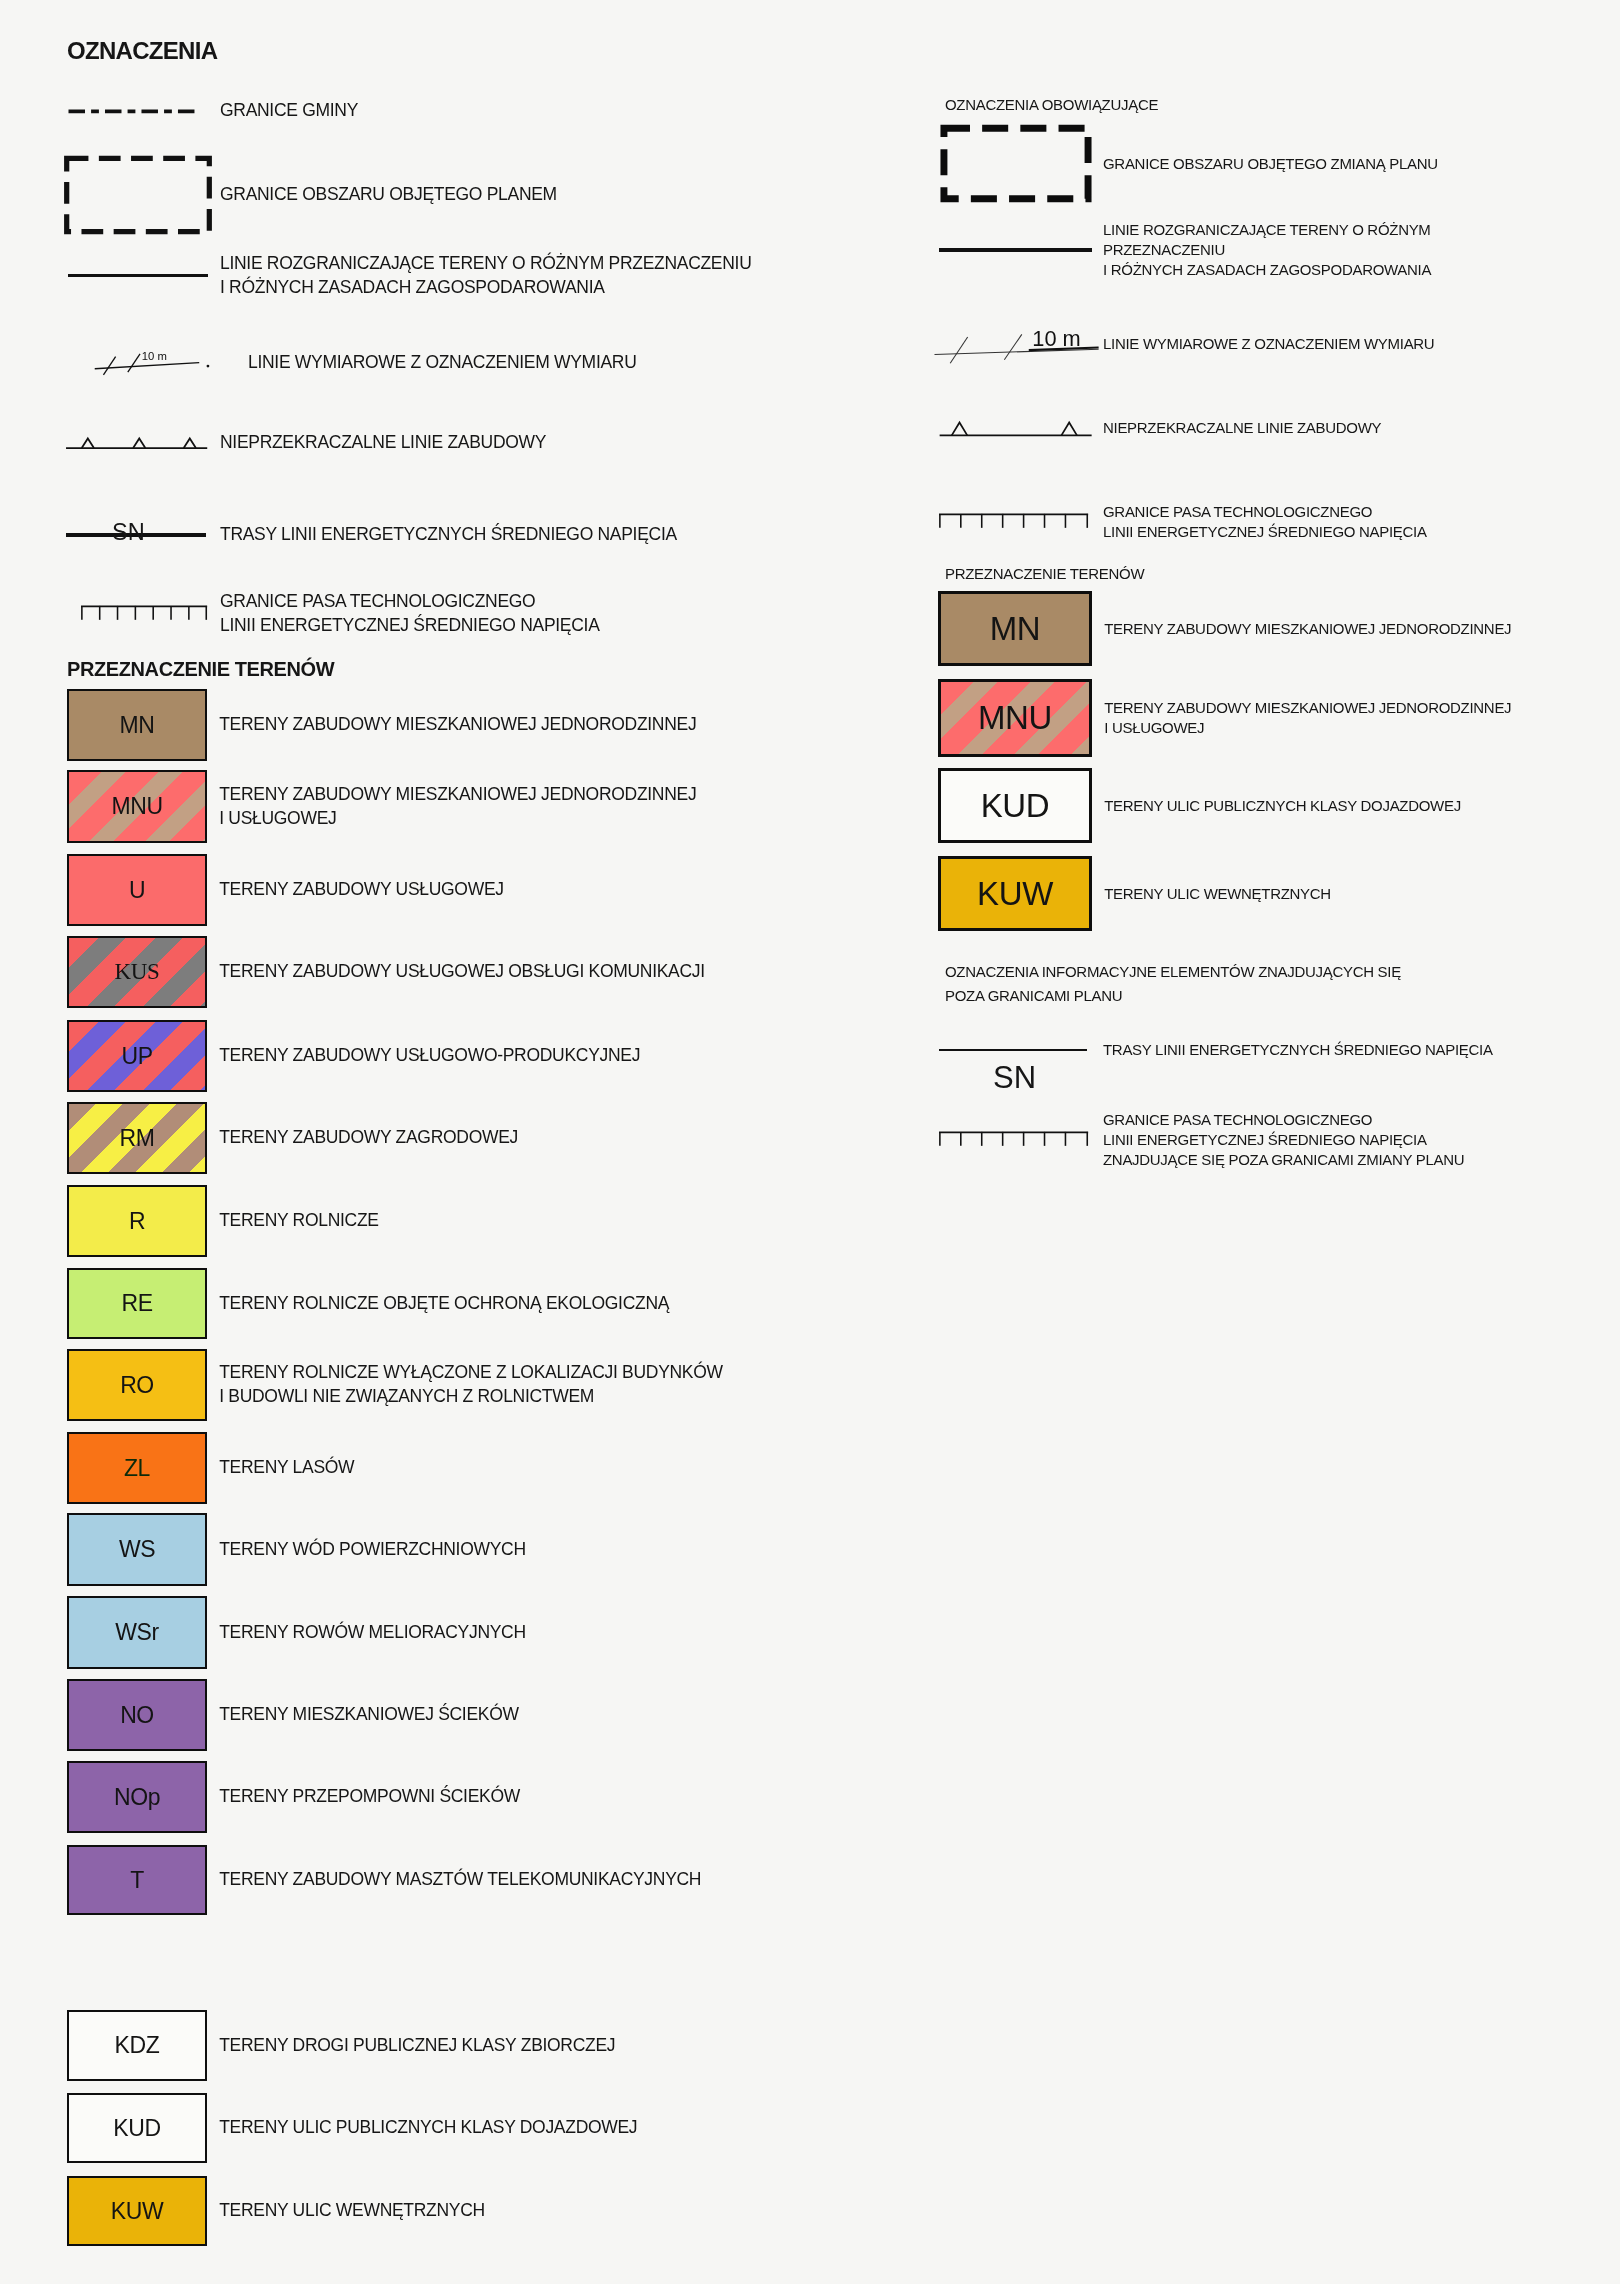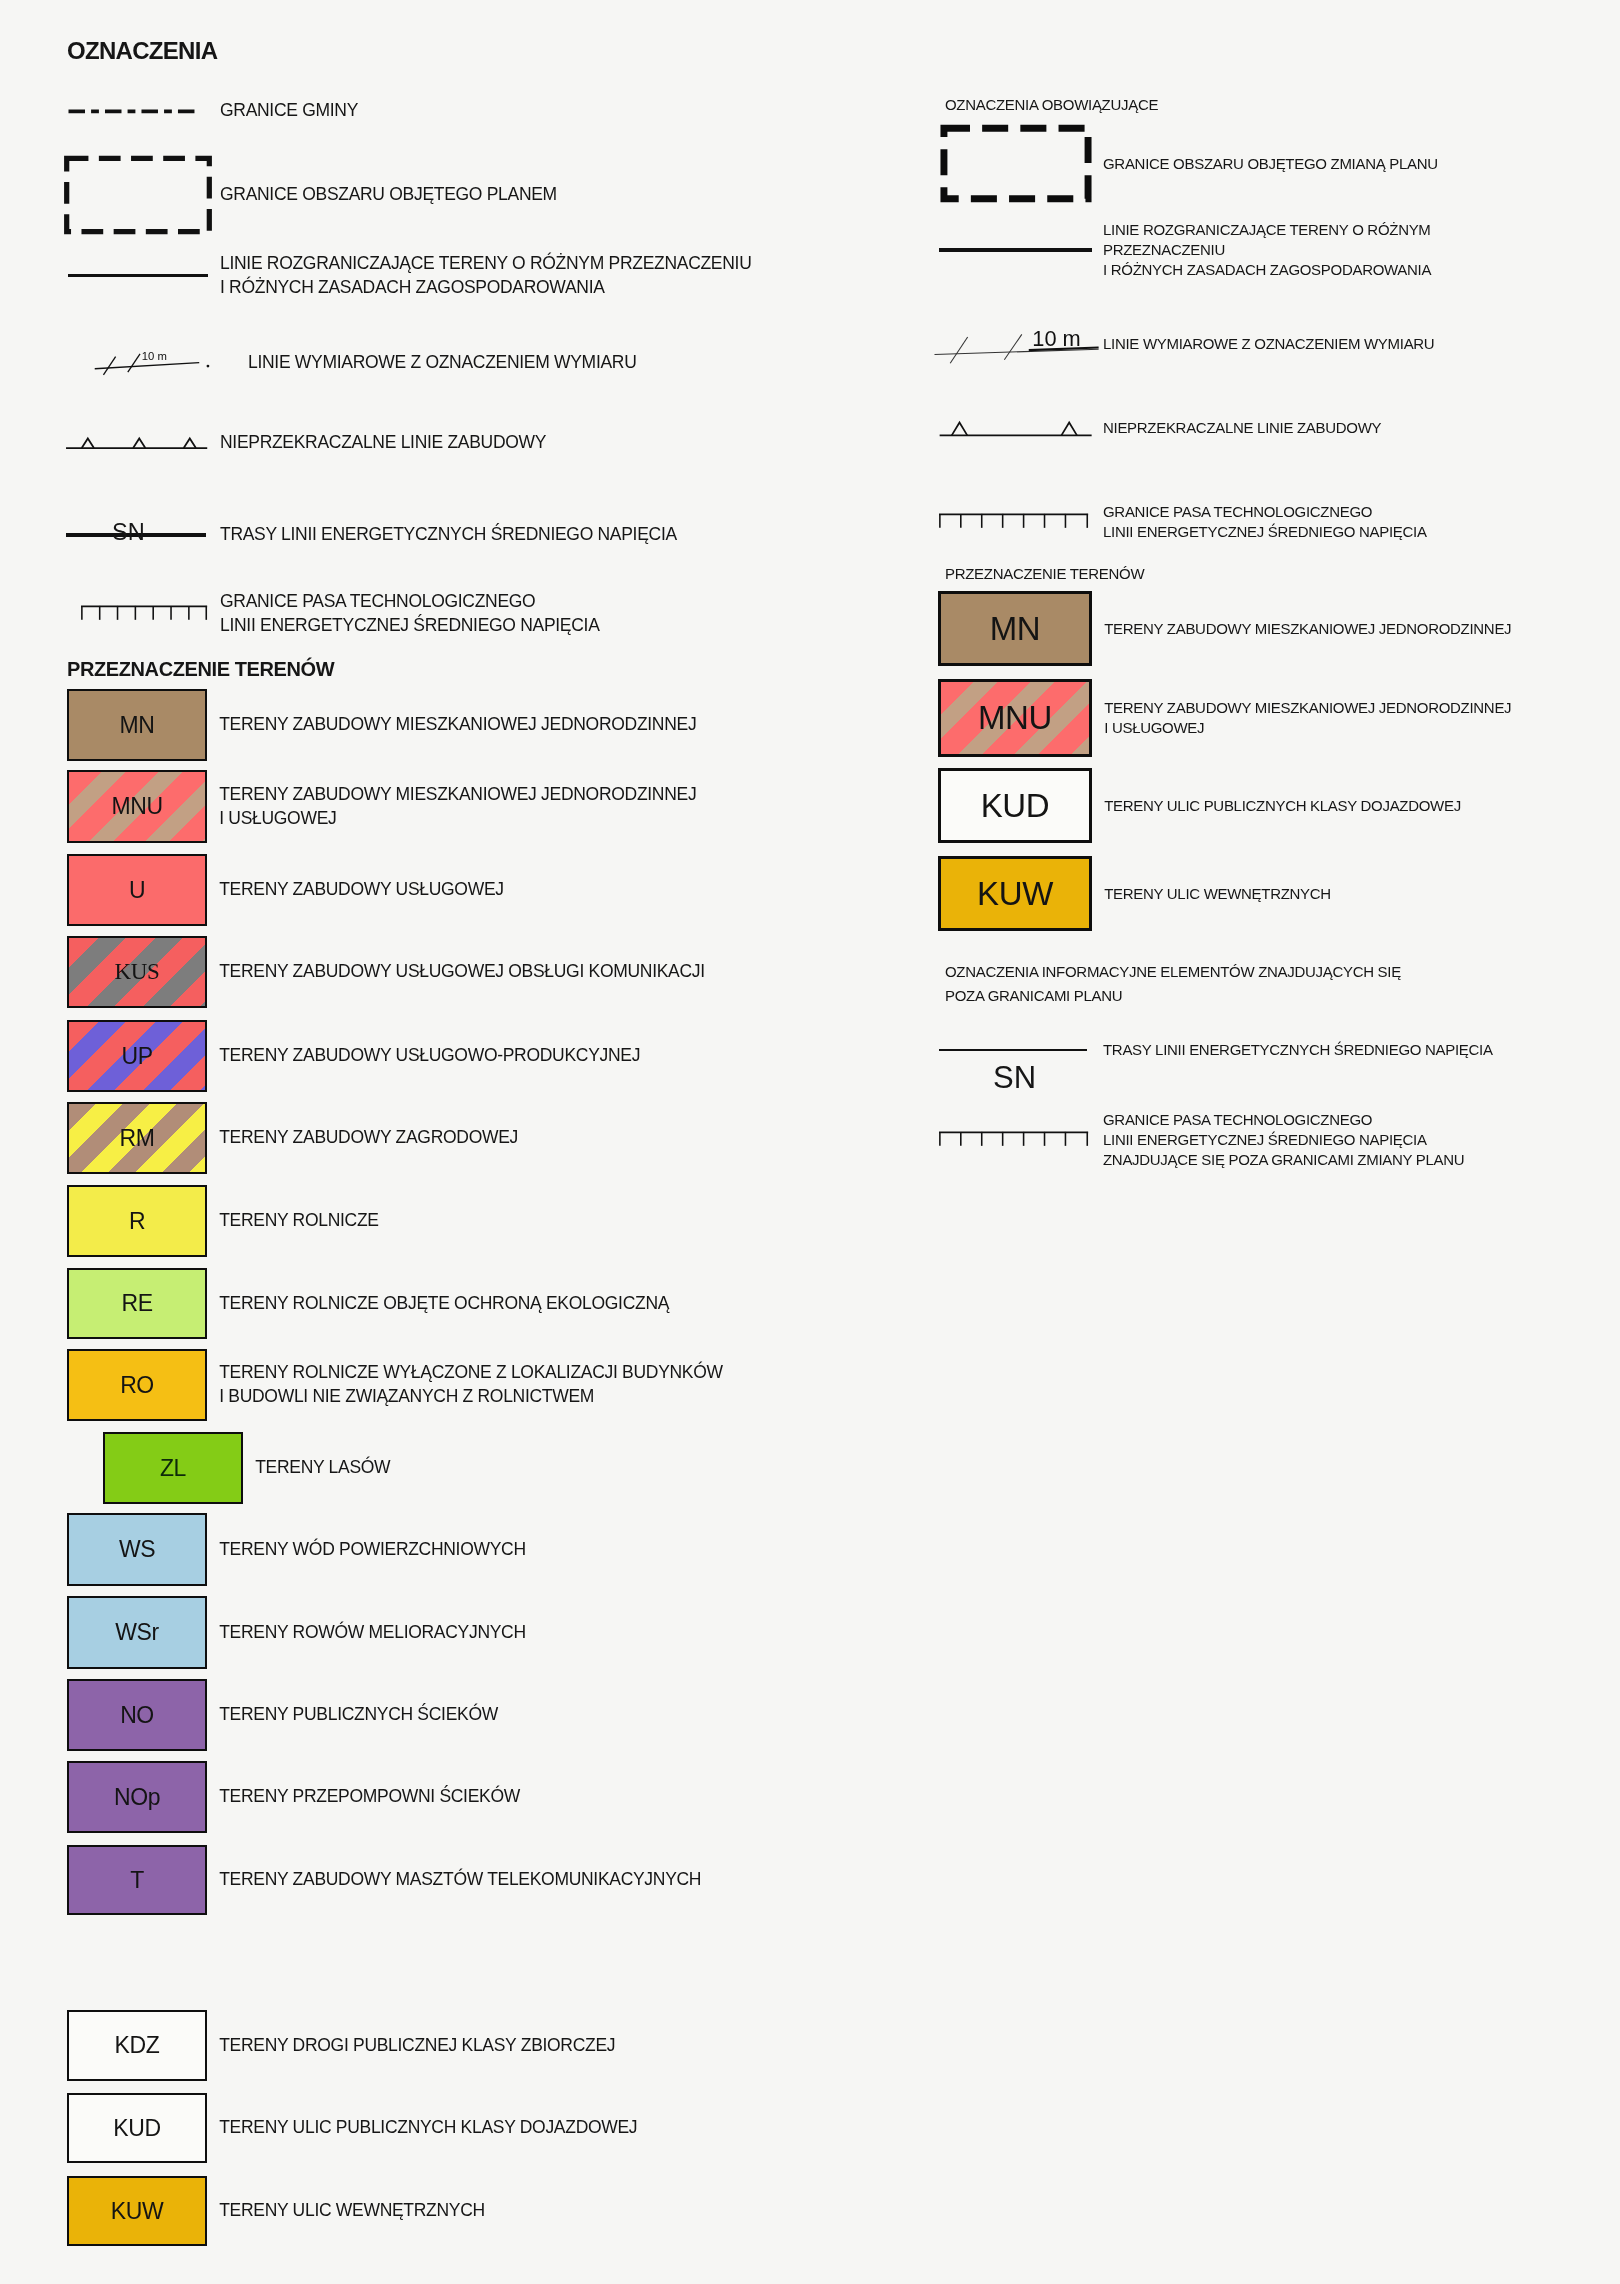--- a/index.html
+++ b/index.html
@@ -23,21 +23,21 @@
   
   .c-mn {background:#a98a66;}
   .c-mnu{background:repeating-linear-gradient(135deg,#fd6c6c 0 23px,#c2a084 23px 40px);}
   .c-u  {background:#fb6b6b;}
   .c-kus{background:repeating-linear-gradient(135deg,#f55f5f 0 21px,#7d7d7d 21px 40px);font-family:Liberation Serif, serif;}
   .c-up {background:repeating-linear-gradient(135deg,#f55f5f 0 21px,#6e60d8 21px 40px);}
   .c-rm {background:repeating-linear-gradient(135deg,#b18d78 0 19px,#f7ef45 19px 38px);}
   .c-r  {background:#f3ec4a;}
   .c-re {background:#c6ee73;}
   .c-ro {background:#f5bf14;}
-  .c-zl {background:#84cc16;color:#0d2a0a;margin-left:36px;}
+  .c-zl {background:#f97316;color:#0d2a0a;}
   .c-ws {background:#a7cfe2;}
   .c-no {background:#8d64a9;}
   .c-kd {background:#fbfbf9;}
   .c-kuw{background:#eab308;}
   .line-solid{background:#111;}
   .sn-text{position:absolute;font-size:23.6px;letter-spacing:0;}
   svg{display:block;}
 </style>
 </head>
 <body>
@@ -198,21 +198,21 @@
   <div class="row" style="left:67px;top:1596px;width:960px;height:73px">
     <div class="sw sw-l c-ws" style="height:73px">
         <span>WSr</span>
       </div>
     <div class="lbl" style="margin-left:12.2px">TERENY ROWÓW MELIORACYJNYCH</div>
   </div>
   <div class="row" style="left:67px;top:1679px;width:960px;height:72px">
     <div class="sw sw-l c-no">
         <span>NO</span>
       </div>
-    <div class="lbl" style="margin-left:12.2px">TERENY PUBLICZNYCH ŚCIEKÓW</div>
+    <div class="lbl" style="margin-left:12.2px">TERENY MIESZKANIOWEJ ŚCIEKÓW</div>
   </div>
   <div class="row" style="left:67px;top:1761px;width:960px;height:72px">
     <div class="sw sw-l c-no" style="height:72px">
         <span>NOp</span>
       </div>
     <div class="lbl" style="margin-left:12.2px">TERENY PRZEPOMPOWNI ŚCIEKÓW</div>
   </div>
   <div class="row" style="left:67px;top:1845px;width:960px;height:70px">
     <div class="sw sw-l c-no" style="height:70px">
         <span>T</span>

